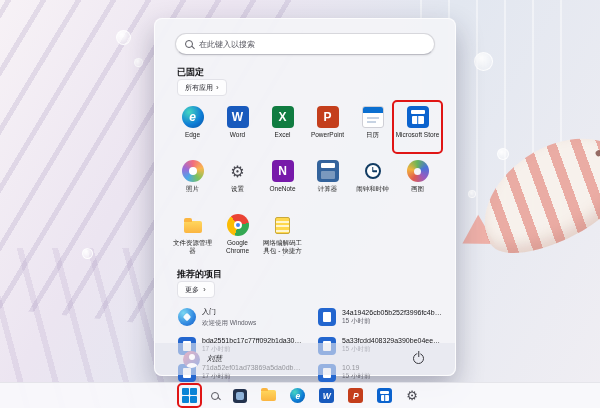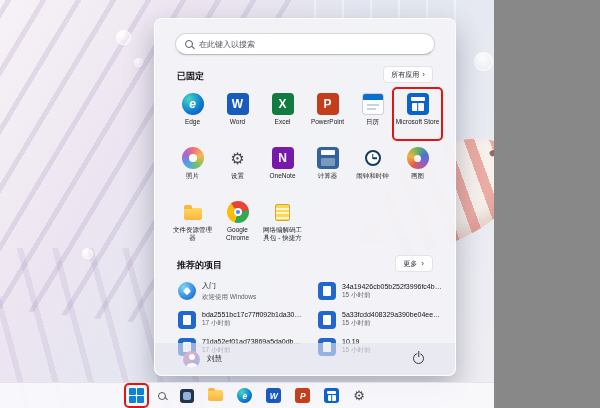--- a/index.html
+++ b/index.html
@@ -1,18 +1,18 @@
 <!DOCTYPE html>
 <html><head>
 <meta charset="utf-8">
 <style>
   * { margin:0; padding:0; box-sizing:border-box; }
   html,body { background:#888; }
   body { font-family:"Liberation Sans","DejaVu Sans",sans-serif; }
-  .screen { position:relative; width:494px; height:408px; overflow:hidden; background:linear-gradient(120deg,#f7f2f6 0%,#ece5f1 28%,#e2e7f0 55%,#f0eef3 100%); }
+  .screen { position:relative; width:600px; height:408px; overflow:hidden; background:linear-gradient(120deg,#f7f2f6 0%,#ece5f1 28%,#e2e7f0 55%,#f0eef3 100%); }
 
   
   .strokes { position:absolute; left:-50px; top:-40px; width:340px; height:360px;
     background:repeating-linear-gradient(115deg, rgba(140,120,170,.18) 0 5px, rgba(255,255,255,0) 5px 30px);
     transform:rotate(6deg); }
   .strokes2 { position:absolute; left:-30px; bottom:-60px; width:260px; height:220px;
     background:repeating-linear-gradient(75deg, rgba(150,125,175,.14) 0 6px, rgba(255,255,255,0) 6px 34px); }
   .streaks { position:absolute; right:30px; top:0; width:150px; height:230px;
     background:repeating-linear-gradient(90deg, rgba(255,255,255,.45) 0 2px, transparent 2px 28px); }
   .bubble { position:absolute; border:1px solid rgba(255,255,255,.85); border-radius:50%;
@@ -34,21 +34,21 @@
     box-shadow:0 12px 28px rgba(30,30,60,.30); }
   .search-box { margin:14px 20px 0; height:22px; background:#fff; border:1px solid #d7d7dc;
     border-bottom-color:#bcbcc4; border-radius:12px; display:flex; align-items:center; gap:6px;
     padding:0 9px; box-shadow:0 1px 2px rgba(0,0,0,.07); }
   .search-input { flex:1; border:0; outline:0; background:transparent; font-size:8px; color:#333;
     font-family:inherit; }
   .search-input::placeholder { color:#55555e; }
   .mag { width:8px; height:8px; border:1.4px solid #5a5a62; border-radius:50%; position:relative; flex:0 0 auto; display:inline-block; }
   .mag::after { content:""; position:absolute; width:4px; height:1.4px; background:#5a5a62; right:-3px; bottom:-1px; transform:rotate(45deg); }
 
-  .sec-head { margin:11px 22px 0; display:flex; justify-content:space-between; align-items:flex-end; }
+  .sec-head { margin:11px 22px 0; display:flex; justify-content:space-between; align-items:flex-start;flex-direction:column; }
   .rec-head { margin-top:9px;font-family:Liberation Mono, monospace; }
   .sec-title { font-size:9px; font-weight:bold; color:#151518; }
   .sec-btn { display:flex; align-items:center; gap:3px; font-size:7px; color:#2e2e35;
     background:rgba(255,255,255,.8); border:1px solid #e2e2e8; border-radius:4px; padding:2.5px 7px;
     cursor:pointer; font-family:inherit; }
   .chev { font-size:8px; line-height:1; color:#444; }
 
   .app-grid { margin:7px 15px 0; display:grid; grid-template-columns:repeat(6,1fr); row-gap:6px; }
   .tile { height:48px; display:flex; flex-direction:column; align-items:center; gap:3px; padding-top:3px;
     border-radius:4px; cursor:pointer; }
@@ -99,21 +99,21 @@
   .gs { width:6px; height:6px; background:#fff; border-radius:1.5px; transform:rotate(45deg); opacity:.95; }
   .bluefile { background:#2366cf; }
   .doc { width:8px; height:10px; background:#fff; border-radius:1px; }
   .rtext { display:flex; flex-direction:column; min-width:0; }
   .rtitle { font-size:7px; color:#121216; white-space:nowrap; overflow:hidden; text-overflow:ellipsis; max-width:100px; }
   .rsub { font-size:6.5px; color:#60606a; margin-top:1.5px; }
 
   .menu-footer { position:absolute; left:0; right:0; bottom:0; height:32px;
     background:rgba(226,228,236,.6); border-radius:0 0 8px 8px;
     display:flex; align-items:center; justify-content:space-between; padding:0 28px; }
-  .user-chip { display:flex; align-items:center; gap:7px; cursor:pointer; background:none; border:0; font-family:inherit; }
+  .user-chip { display:flex; align-items:center; gap:7px; cursor:pointer; background:none; border:0; font-family:inherit;font-style:italic; }
   .avatar { width:17px; height:17px; border-radius:50%; background:linear-gradient(135deg,#e9b3c4,#9db4e4); position:relative; overflow:hidden; }
   .avatar::before { content:""; position:absolute; top:3px; left:50%; transform:translateX(-50%); width:6px; height:6px; background:rgba(255,255,255,.92); border-radius:50%; }
   .avatar::after { content:""; position:absolute; bottom:-2px; left:50%; transform:translateX(-50%); width:11px; height:7px; background:rgba(255,255,255,.92); border-radius:50% 50% 0 0; }
   .uname { font-size:7.5px; color:#1c1c20; }
   .power-btn { background:none; border:0; cursor:pointer; padding:3px; }
   .power { width:11px; height:11px; border:1.4px solid #3a3a40; border-radius:50%; position:relative; display:inline-block; }
   .power::before { content:""; position:absolute; left:50%; top:-3px; transform:translateX(-50%); width:3.5px; height:4.5px; background:#e7e9ef; }
   .power::after { content:""; position:absolute; left:50%; top:-2.5px; transform:translateX(-50%); width:1.5px; height:5.5px; background:#3a3a40; }
 
   

